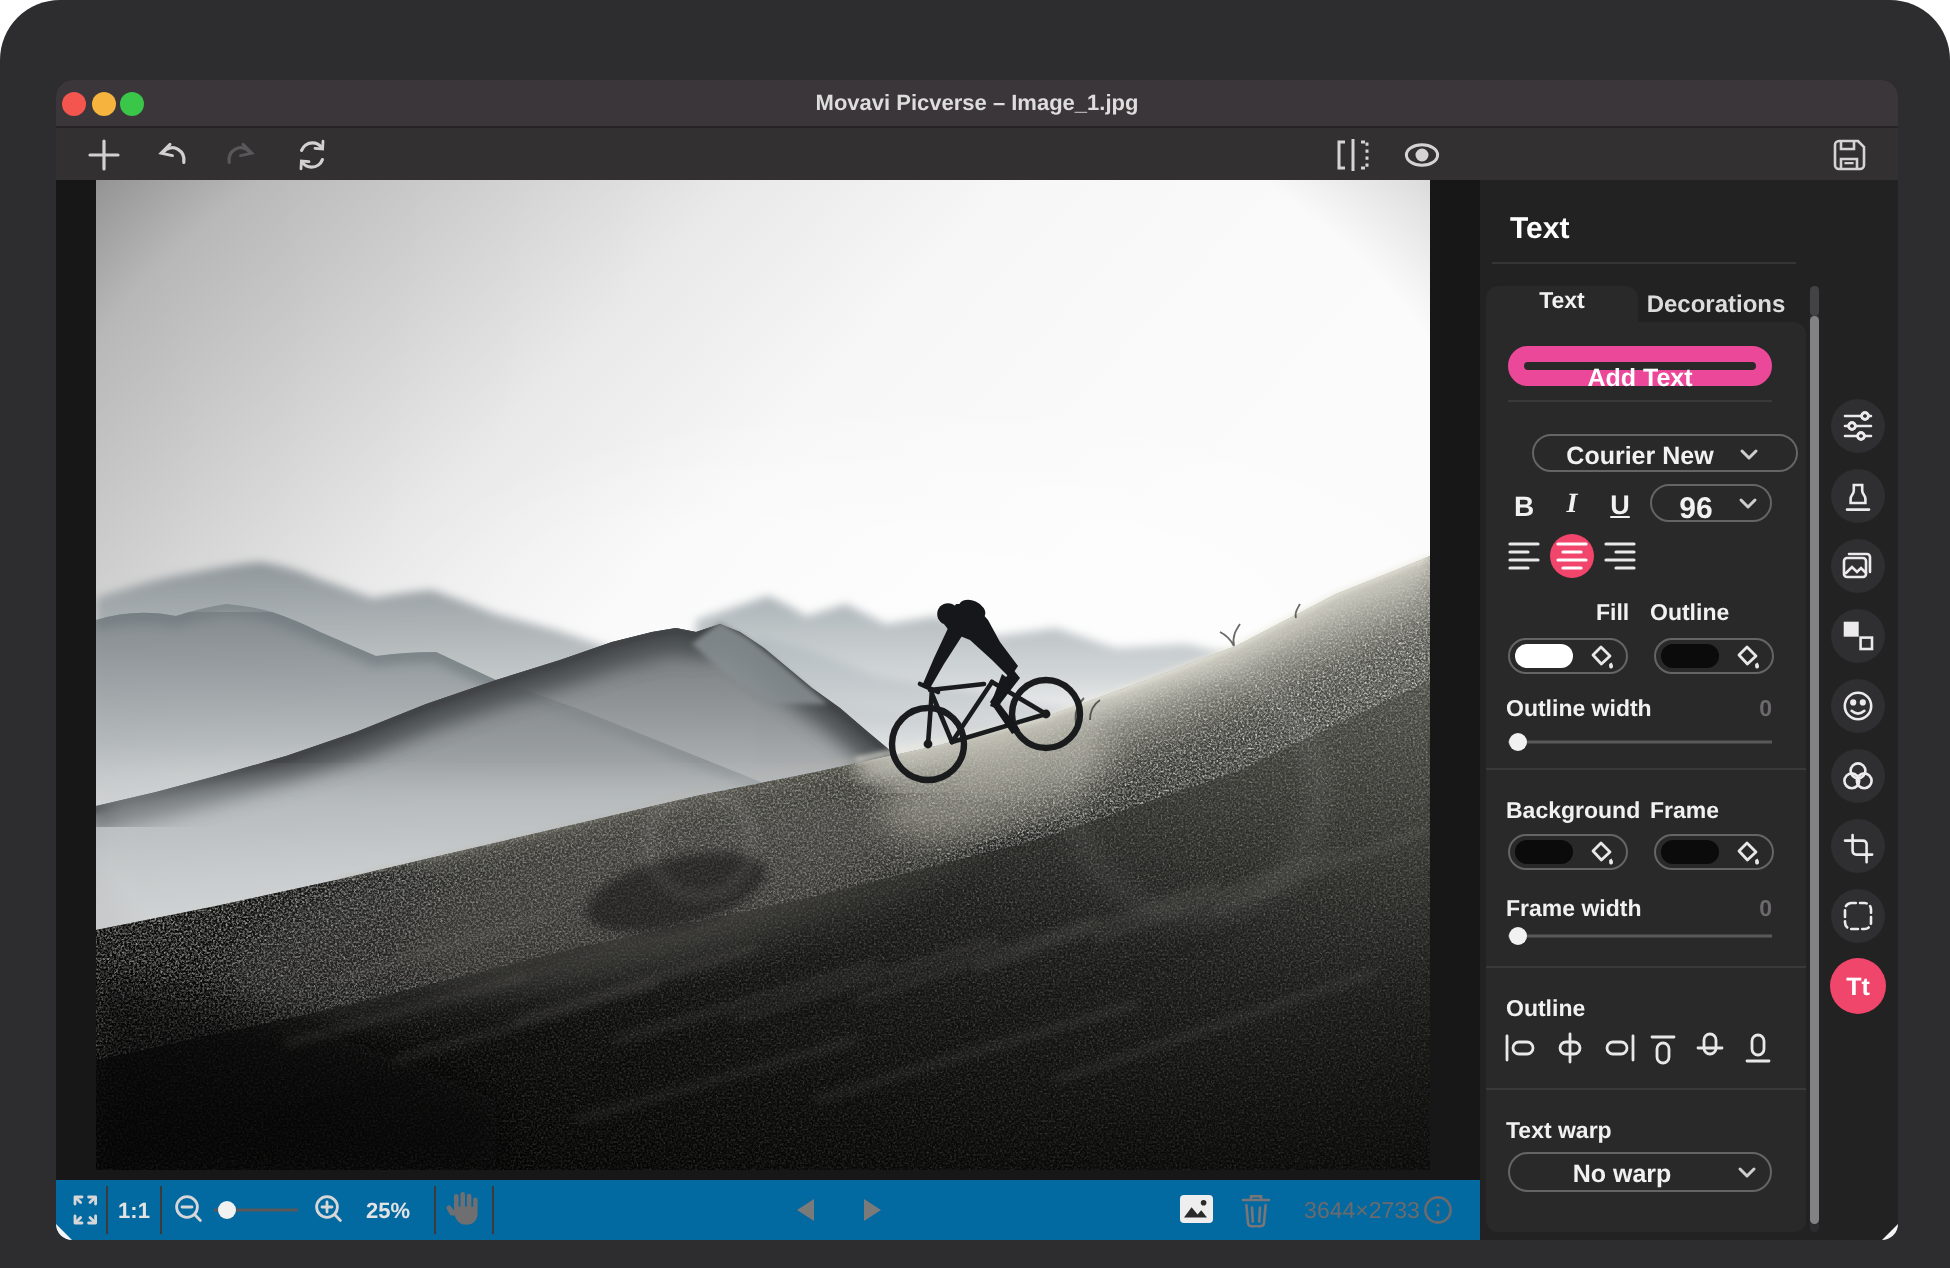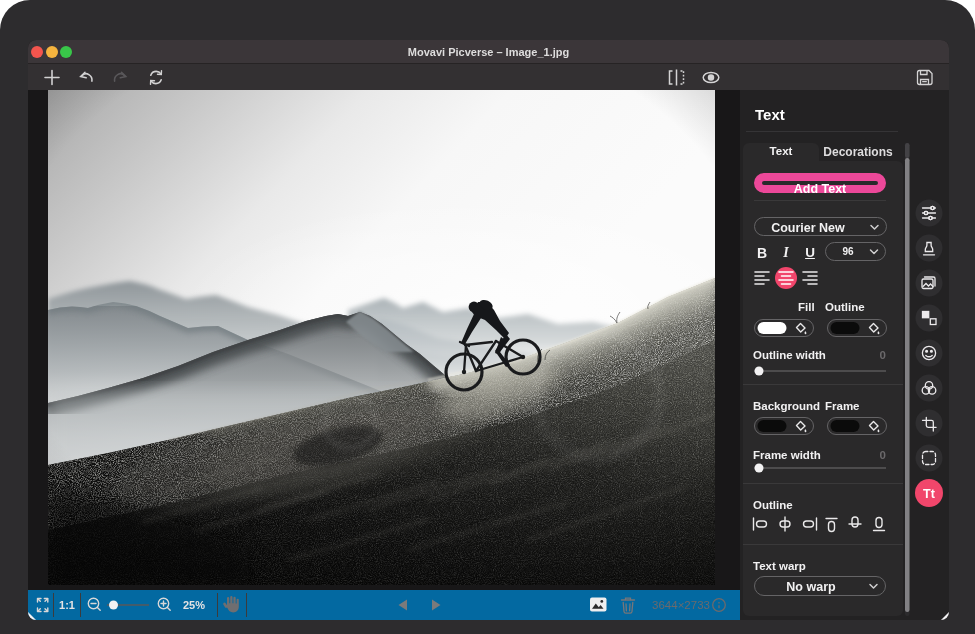--- a/index.html
+++ b/index.html
@@ -254,28 +254,28 @@
 </svg>
       </div>
     </div>
     <div class="panel" id="panel">
       <div class="lbl" style="left:15px; top:16px; font-size:15px; color:#ffffff;">Text</div>
       <div class="abs" style="left:3px; top:53px; width:76px; height:18px; background:#2a292a; border-radius:6px 6px 0 0;"></div>
       <div class="abs" style="left:3px; top:71px; width:160px; height:455px; background:#2a292a; border-radius:0 6px 6px 6px;"></div>
       <div class="lbl" style="left:3px; top:55px; width:76px; text-align:center; font-size:11.5px;">Text</div>
       <div class="lbl" style="left:79px; top:55px; width:78px; text-align:center; font-size:12px; color:#dddcdd;">Decorations</div>
       <div class="abs" style="left:14px; top:83px; width:132px; height:20px; border:8px solid #ec4899; border-radius:11px; color:#fff; font-size:12.5px; font-weight:bold; text-align:center; line-height:16px;">Add Text</div>
-      <div class="pill" style="left:14px; top:127px; width:133px; height:19px;">
+      <div class="pill" style="left:26px; top:127px; width:133px; height:19px;">
           <div class="lbl" style="left:0; top:2.5px; width:106px; text-align:center; font-size:12.5px;">Courier New</div>
         </div>
       <div class="lbl" style="left:16px; top:155px; width:12px; text-align:center; font-size:14px;">B</div>
       <div class="lbl" style="left:40px; top:155px; width:12px; text-align:center; font-size:14px; font-style:italic; font-family:'Liberation Serif',serif;">I</div>
       <div class="lbl" style="left:64px; top:155px; width:12px; text-align:center; font-size:13.5px; text-decoration:underline;">U</div>
       <div class="pill" style="left:85px; top:152px; width:61px; height:19px;">
-          <div class="lbl" style="left:0; top:2.5px; width:44px; text-align:center; font-size:10px;">96</div>
+          <div class="lbl" style="left:0; top:2.5px; width:44px; text-align:center; font-size:15px;">96</div>
         </div>
       <div class="lbl" style="left:13px; top:211px;padding-left:45px;">Fill</div>
       <div class="lbl" style="left:85px; top:211px;">Outline</div>
       <div class="pill" style="left:14px; top:229px; width:60px; height:18px; border-radius:9px;"></div>
       <div class="pill" style="left:87px; top:229px; width:60px; height:18px; border-radius:9px;"></div>
       <div class="lbl" style="left:13px; top:259px;">Outline width</div>
       <div class="lbl" style="left:126px; top:259px; width:20px; text-align:right; color:#6b696b;">0</div>
       <div class="lbl" style="left:13px; top:310px;">Background</div>
       <div class="lbl" style="left:85px; top:310px;">Frame</div>
       <div class="pill" style="left:14px; top:327px; width:60px; height:18px; border-radius:9px;"></div>

